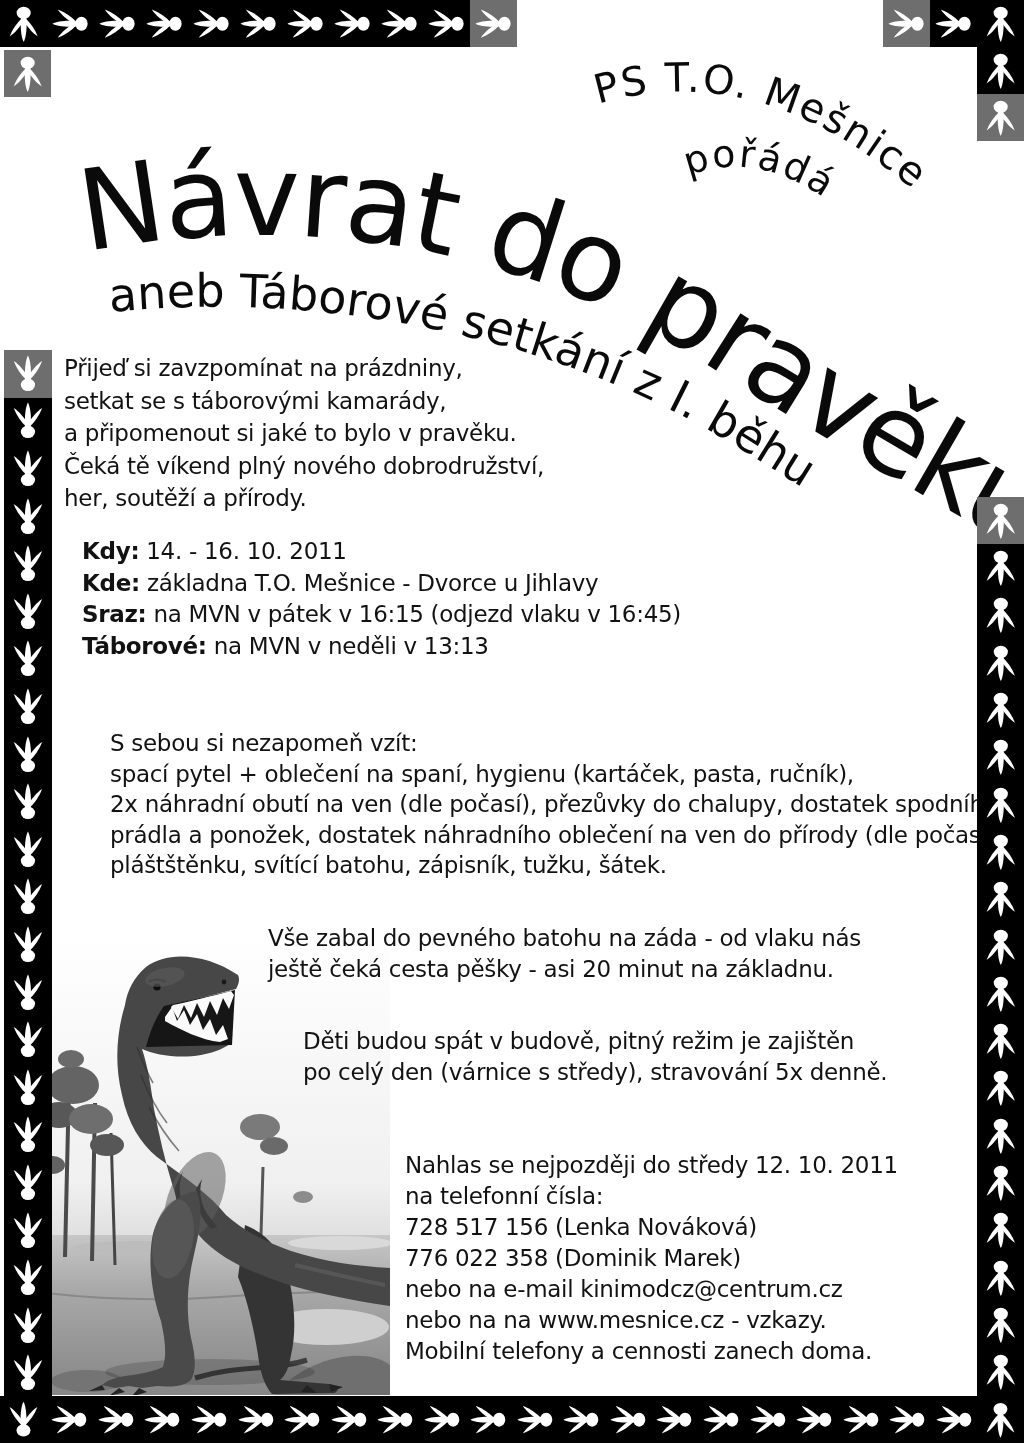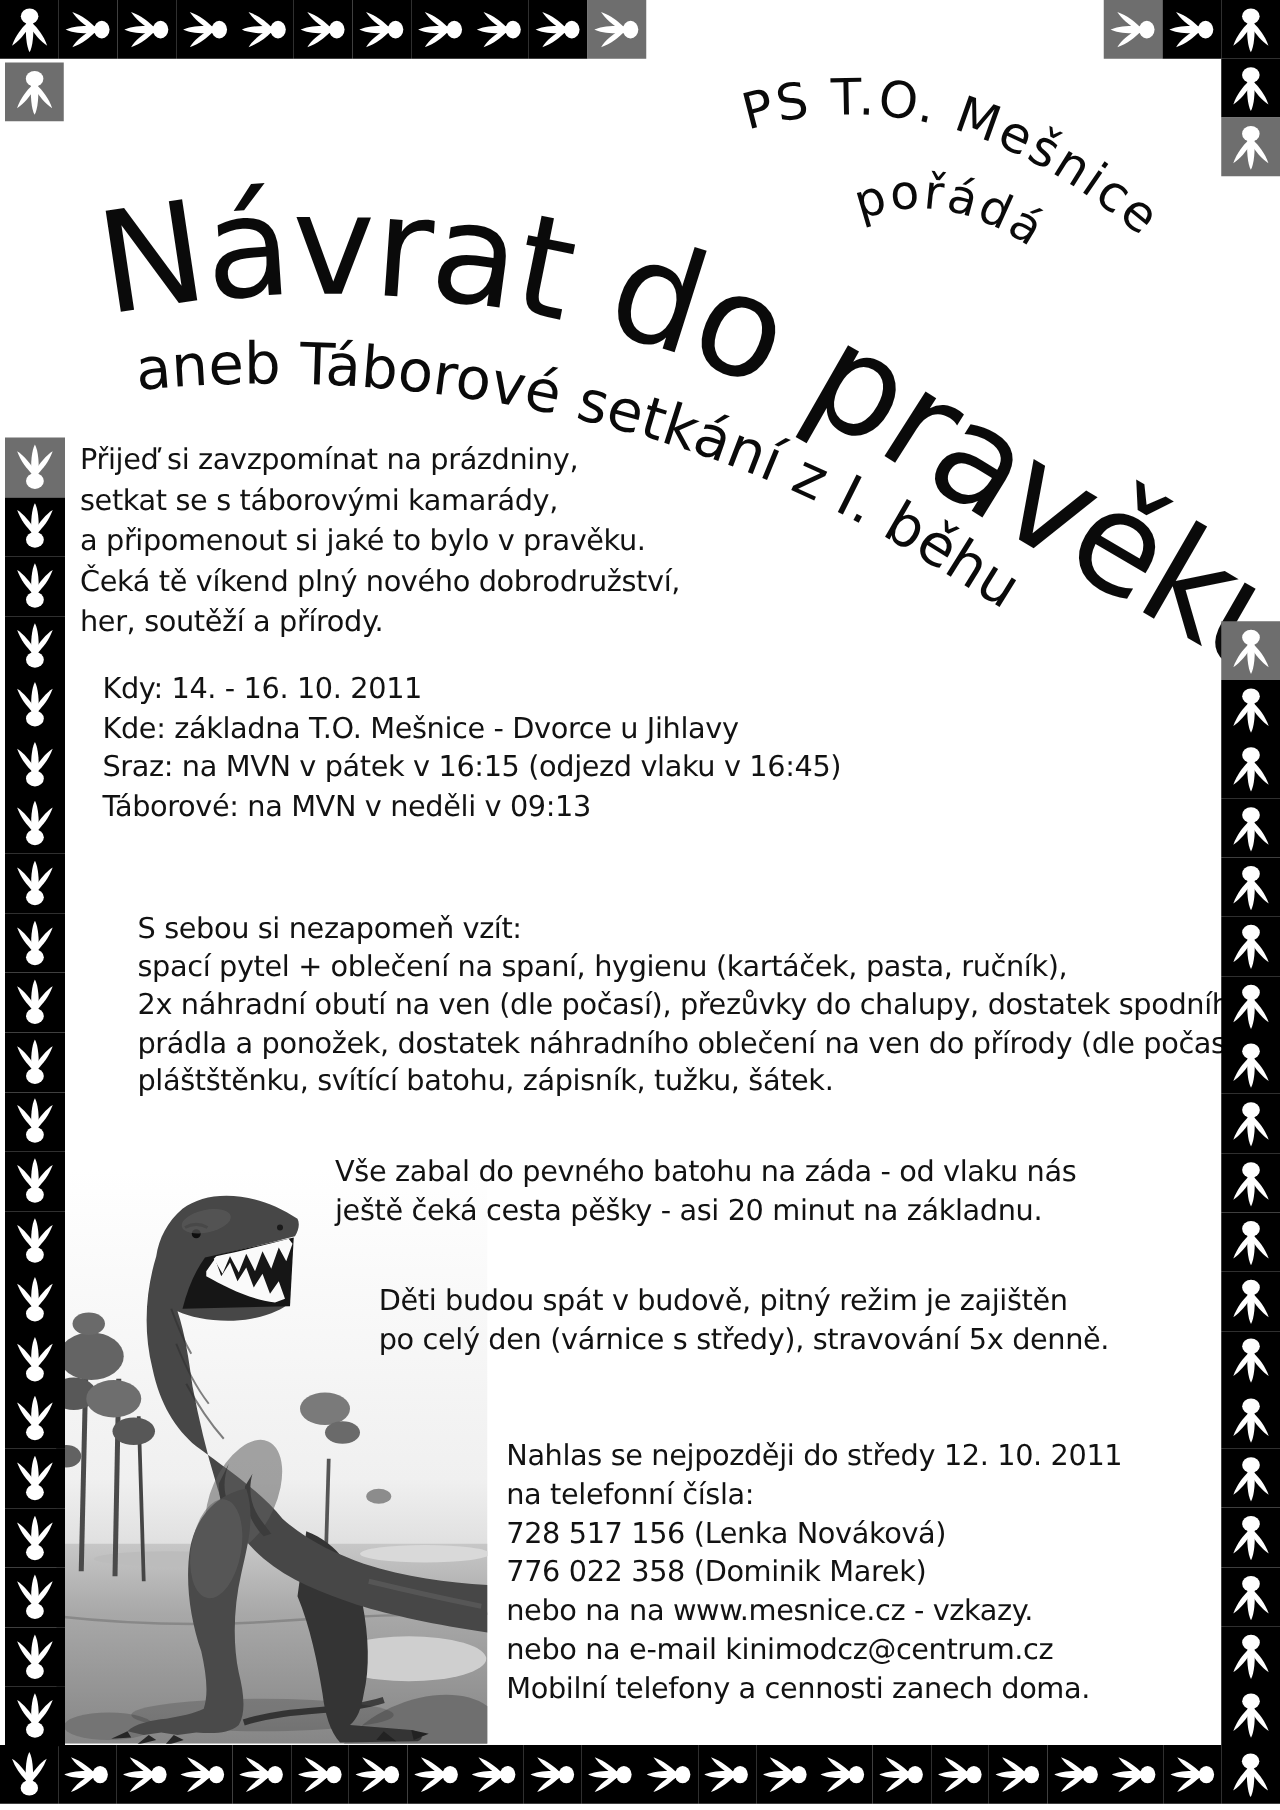--- a/index.html
+++ b/index.html
@@ -15,21 +15,21 @@
   .rot-l{transform:rotate(-90deg);}
   
   .heading-svg{position:absolute;left:0;top:0;z-index:2;pointer-events:none;}
   .heading-svg text{fill:#0a0a0a;}
   .t-org{font-size:40px;letter-spacing:2px;}
   .t-org2{font-size:38px;letter-spacing:2px;}
   .t-title{font-size:112px;letter-spacing:-2px;}
   .t-sub{font-size:46px;}
   
   .txt{position:absolute;z-index:2;font-size:23px;letter-spacing:-0.3px;line-height:31.5px;white-space:nowrap;}
-  .txt .lbl{margin-right:7px;}
+  .txt .lbl{margin-right:7px;font-weight:bold;}
   .dino{position:absolute;left:45px;top:935px;width:345px;height:460px;z-index:1;}
 </style>
 </head>
 <body>
 
 <svg width="0" height="0" style="position:absolute" aria-hidden="true">
   <defs>
     <g id="fp">
       <ellipse cx="50" cy="76" rx="17" ry="15"></ellipse>
       <path d="M44,66 C41,44 44,16 50,6 C56,16 59,44 56,66 Z"></path>
@@ -476,21 +476,21 @@
     <div>setkat se s táborovými kamarády,</div>
     <div>a připomenout si jaké to bylo v pravěku.</div>
     <div>Čeká tě víkend plný nového dobrodružství,</div>
     <div>her, soutěží a přírody.</div>
   </div>
 
   <div class="txt" style="left:82px;top:536px;line-height:31.5px">
     <div><span class="lbl">Kdy:</span><span>14. - 16. 10. 2011</span></div>
     <div><span class="lbl">Kde:</span><span>základna T.O. Mešnice - Dvorce u Jihlavy</span></div>
     <div><span class="lbl">Sraz:</span><span>na MVN v pátek v 16:15 (odjezd vlaku v 16:45)</span></div>
-    <div><span class="lbl">Táborové:</span><span>na MVN v neděli v 09:13</span></div>
+    <div><span class="lbl">Táborové:</span><span>na MVN v neděli v 13:13</span></div>
   </div>
 
   <div class="txt" style="left:110px;top:728px;line-height:30.5px">
     <div>S sebou si nezapomeň vzít:</div>
     <div>spací pytel + oblečení na spaní, hygienu (kartáček, pasta, ručník),</div>
     <div>2x náhradní obutí na ven (dle počasí), přezůvky do chalupy, dostatek spodního</div>
     <div>prádla a ponožek, dostatek náhradního oblečení na ven do přírody (dle počasí),</div>
     <div>pláštštěnku, svítící batohu, zápisník, tužku, šátek.</div>
   </div>
 
@@ -502,22 +502,22 @@
   <div class="txt" style="left:303px;top:1026px;line-height:31px">
     <div>Děti budou spát v budově, pitný režim je zajištěn</div>
     <div>po celý den (várnice s středy), stravování 5x denně.</div>
   </div>
 
   <div class="txt" style="left:405px;top:1150px;line-height:31px">
     <div>Nahlas se nejpozději do středy 12. 10. 2011</div>
     <div>na telefonní čísla:</div>
     <div>728 517 156 (Lenka Nováková)</div>
     <div>776 022 358 (Dominik Marek)</div>
+    <div>nebo na e-mail kinimodcz@centrum.cz</div>
     <div>nebo na na www.mesnice.cz - vzkazy.</div>
-    <div>nebo na e-mail kinimodcz@centrum.cz</div>
     <div>Mobilní telefony a cennosti zanech doma.</div>
   </div>
 
   <svg class="dino" viewBox="0 0 345 460">
     <defs>
       <linearGradient id="sky" x1="0" y1="0" x2="0" y2="1">
         <stop offset="0" stop-color="#ffffff"></stop>
           <stop offset="0.8" stop-color="#f0f0f0"></stop>
           <stop offset="1" stop-color="#dddddd"></stop>
       </linearGradient>

